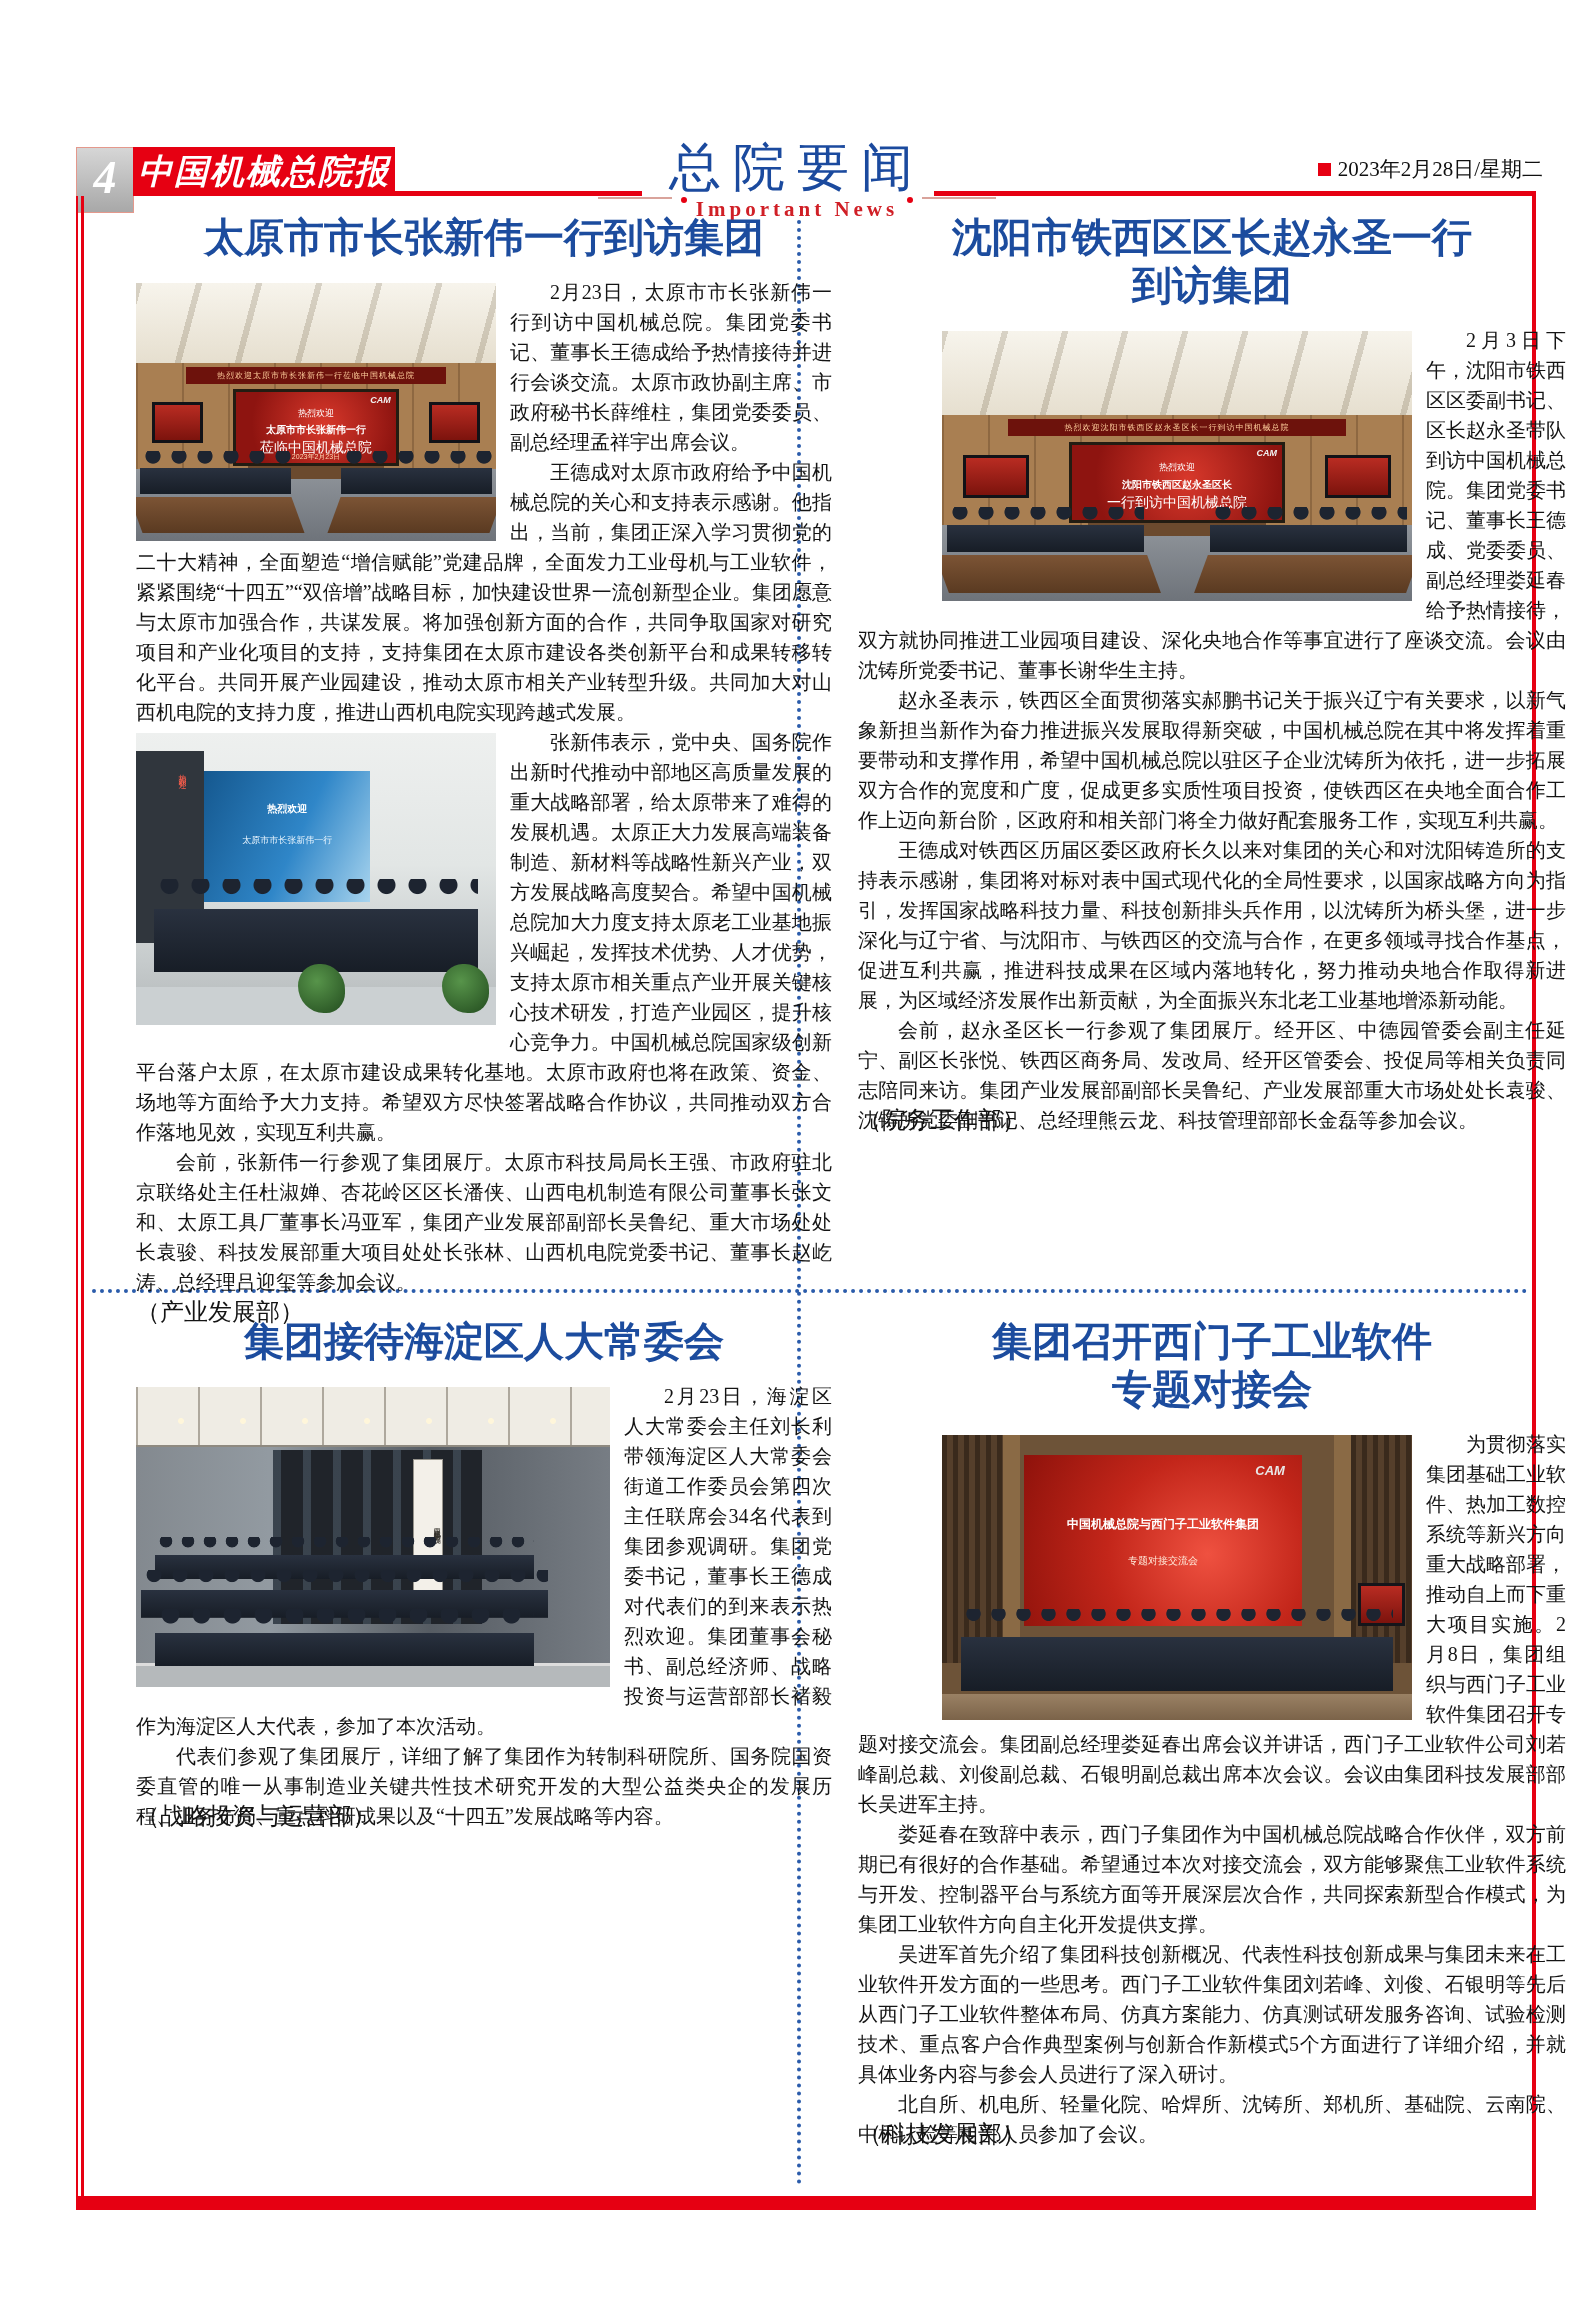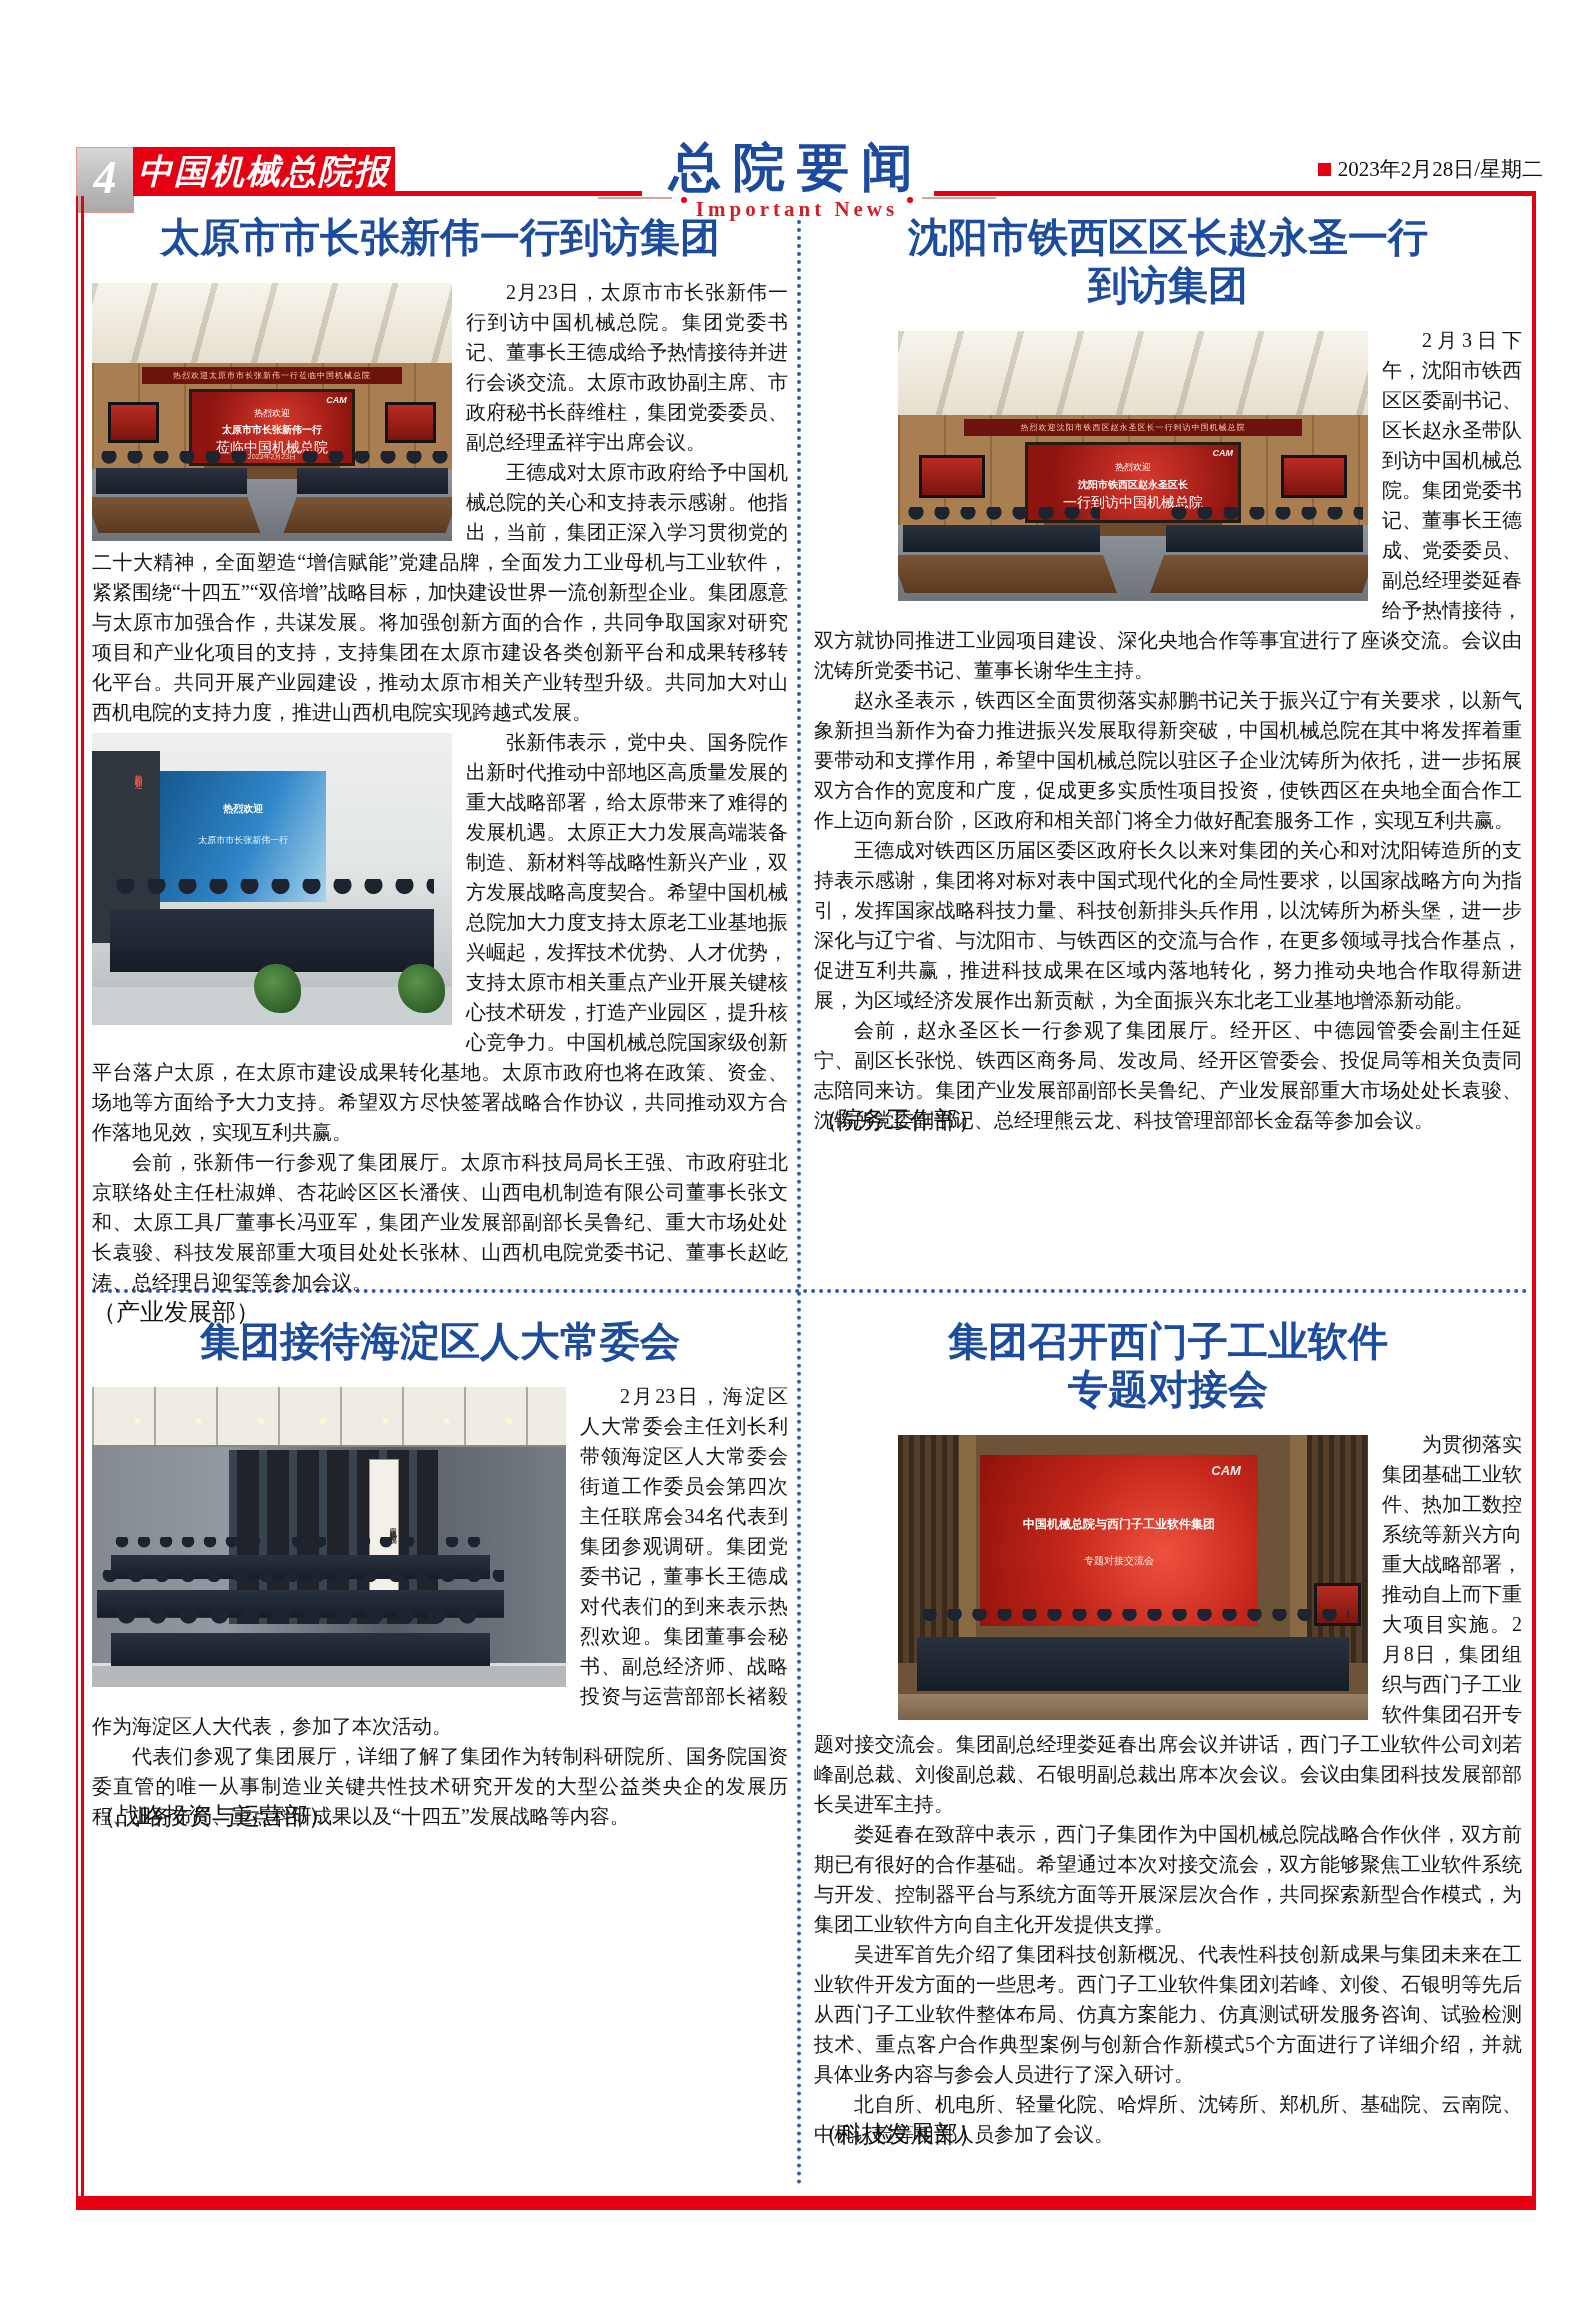--- a/index.html
+++ b/index.html
@@ -10,41 +10,41 @@
   .pageno{position:absolute;left:76px;top:147px;width:56px;height:64px;
     background:linear-gradient(180deg,#d6d6d6,#a8a8a8);border:1px solid #e4988c;
     color:#fff;font:italic bold 46px "Liberation Serif",serif;text-align:center;line-height:60px;}
   .mast{position:absolute;left:133px;top:147px;width:262px;height:49px;background:#e60012;
     color:#fff;font:italic bold 34px "DejaVu Serif",serif;text-align:center;line-height:49px;
     letter-spacing:2px;white-space:nowrap;}
   .hline{position:absolute;top:191px;height:5px;background:#e60012;}
   .hline.l{left:394px;width:248px;}
   .hline.r{left:934px;width:602px;}
   .section-title{position:absolute;left:597px;top:133px;width:400px;text-align:center;
-    color:#1b4a9e;font-weight:bold;font-size:52px;letter-spacing:12px;
+    color:#1b4a9e;font-weight:normal;font-size:52px;letter-spacing:12px;
     font-family:"Liberation Serif",serif;white-space:nowrap;}
   .inews{position:absolute;left:560px;top:197px;width:474px;height:26px;
     display:flex;align-items:flex-start;justify-content:center;gap:9px;}
   .inews .ln{width:74px;height:0;border-top:2px solid #d9a39b;}
   .inews .dt{width:6px;height:6px;border-radius:50%;background:#e60012;}
   .inews .lbl{color:#d01f26;font:bold 21px "Liberation Serif",serif;letter-spacing:4px;white-space:nowrap;}
   .hdate{position:absolute;right:51px;top:155px;font-size:21px;color:#101010;white-space:nowrap;}
   .hdate .sq{display:inline-block;width:13px;height:13px;background:#e60012;margin-right:7px;}
 
   
   .fl1{position:absolute;left:76px;top:196px;width:2px;height:2000px;background:#e60012;}
   .fl2{position:absolute;left:81px;top:196px;width:3px;height:2000px;background:#e60012;}
   .fr{position:absolute;left:1532px;top:196px;width:4px;height:2000px;background:#e60012;}
   .fb{position:absolute;left:76px;top:2196px;width:1460px;height:14px;background:#e60012;}
 
   .vdiv{position:absolute;left:797px;top:220px;height:1966px;width:0;border-left:4px dotted #2b5cab;}
   .hdiv{position:absolute;left:92px;top:1289px;width:1436px;height:0;border-top:4px dotted #2b5cab;}
 
   
-  .article{position:absolute;color:#141414;}
+  .article{position:absolute;color:#141414;margin-left:44px;}
   .a1{left:92px;top:214px;width:696px;}
   .a2{left:814px;top:214px;width:708px;}
   .a3{left:92px;top:1318px;width:696px;}
   .a4{left:814px;top:1318px;width:708px;}
   .headline{text-align:center;color:#1c4c9e;font-weight:bold;font-size:40px;line-height:48px;
     font-family:"Liberation Serif",serif;margin-bottom:15px;}
   .article p{margin:0;font-size:20px;line-height:30px;text-align:justify;text-indent:2em;}
   .credit{font-size:24px;line-height:30px;}
   .credit.inline{margin-top:-30px;}
 

